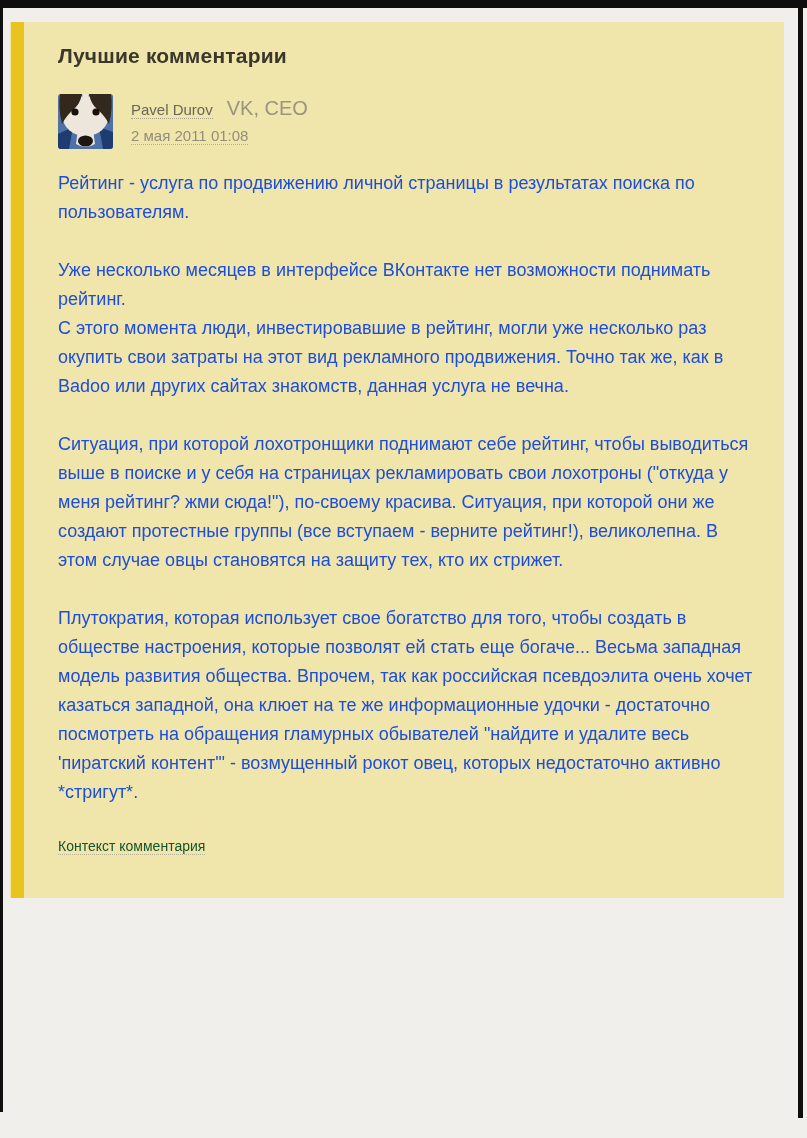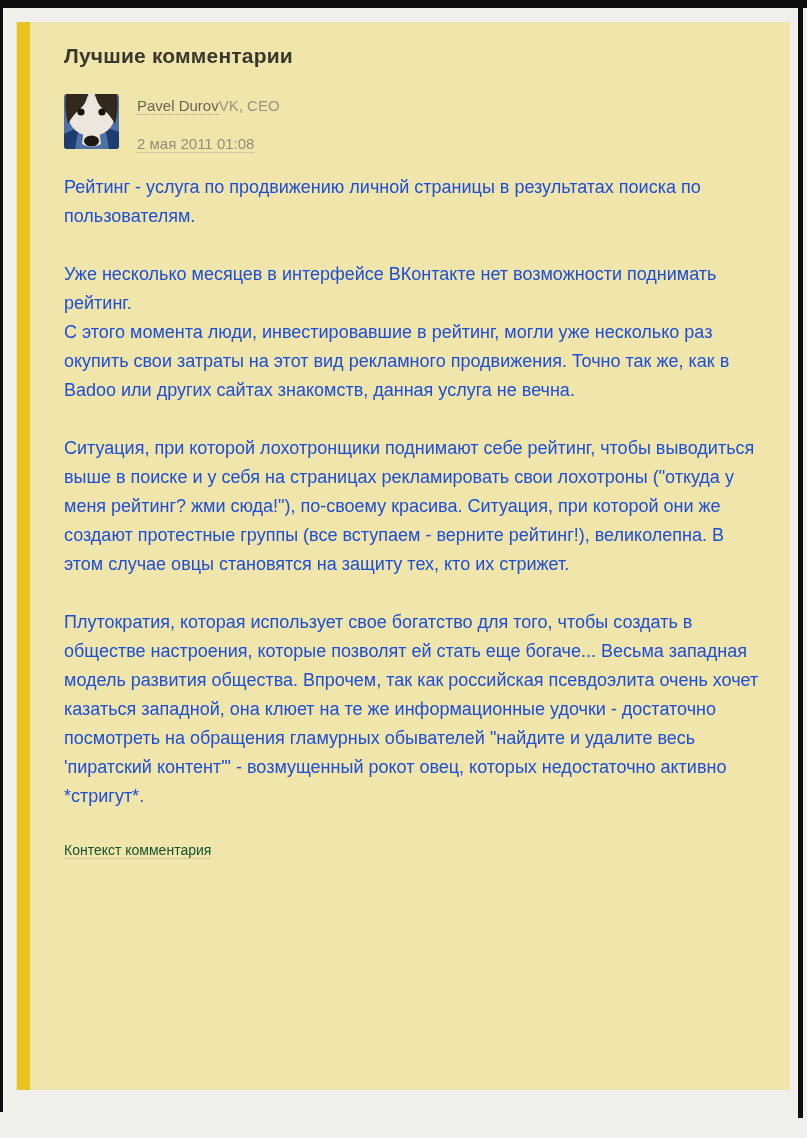--- a/index.html
+++ b/index.html
@@ -10,22 +10,22 @@
     overflow: hidden;
     position: relative;
   }
   .edge { position: absolute; background: #0e0e0e; z-index: 3; }
   .edge-top { top: 0; left: 0; width: 807px; height: 8px; }
   .edge-left { top: 0; left: 0; width: 3px; height: 1112px; }
   .edge-right { top: 0; left: 798px; width: 5px; height: 1118px; }
 
   .card {
     position: absolute;
-    left: 16px; top: 22px;
-    width: 774px; height: 1068px;
+    left: 10px; top: 22px;
+    width: 774px; height: 876px;
     background: #f0e5ab;
     z-index: 1;
   }
   .stripe {
     position: absolute;
     left: 1px; top: 0;
     width: 13px; height: 100%;
     background: #e9c41f;
   }
   .content {
@@ -57,26 +57,27 @@
   .author-row { display: flex; align-items: baseline; }
   .author {
     font-size: 15px;
     color: #6863556;
     color: #6b6557;
     text-decoration: none;
     border-bottom: 1px dotted #a9a28b;
     cursor: pointer;
   }
   .role {
-    font-size: 15px;
+    margin-left: 14px;
+    font-size: 20px;
     color: #9b9480;
   }
   .date {
     display: inline-block;
-    margin-top: 20px;
+    margin-top: 7px;
     font-size: 15px;
     color: #938d7a;
     text-decoration: none;
     border-bottom: 1px dotted #b5ae97;
     cursor: pointer;
   }
   .body { margin-top: 2px; }
   .body p {
     margin: 0 0 29px 0;
     font-size: 18px;

